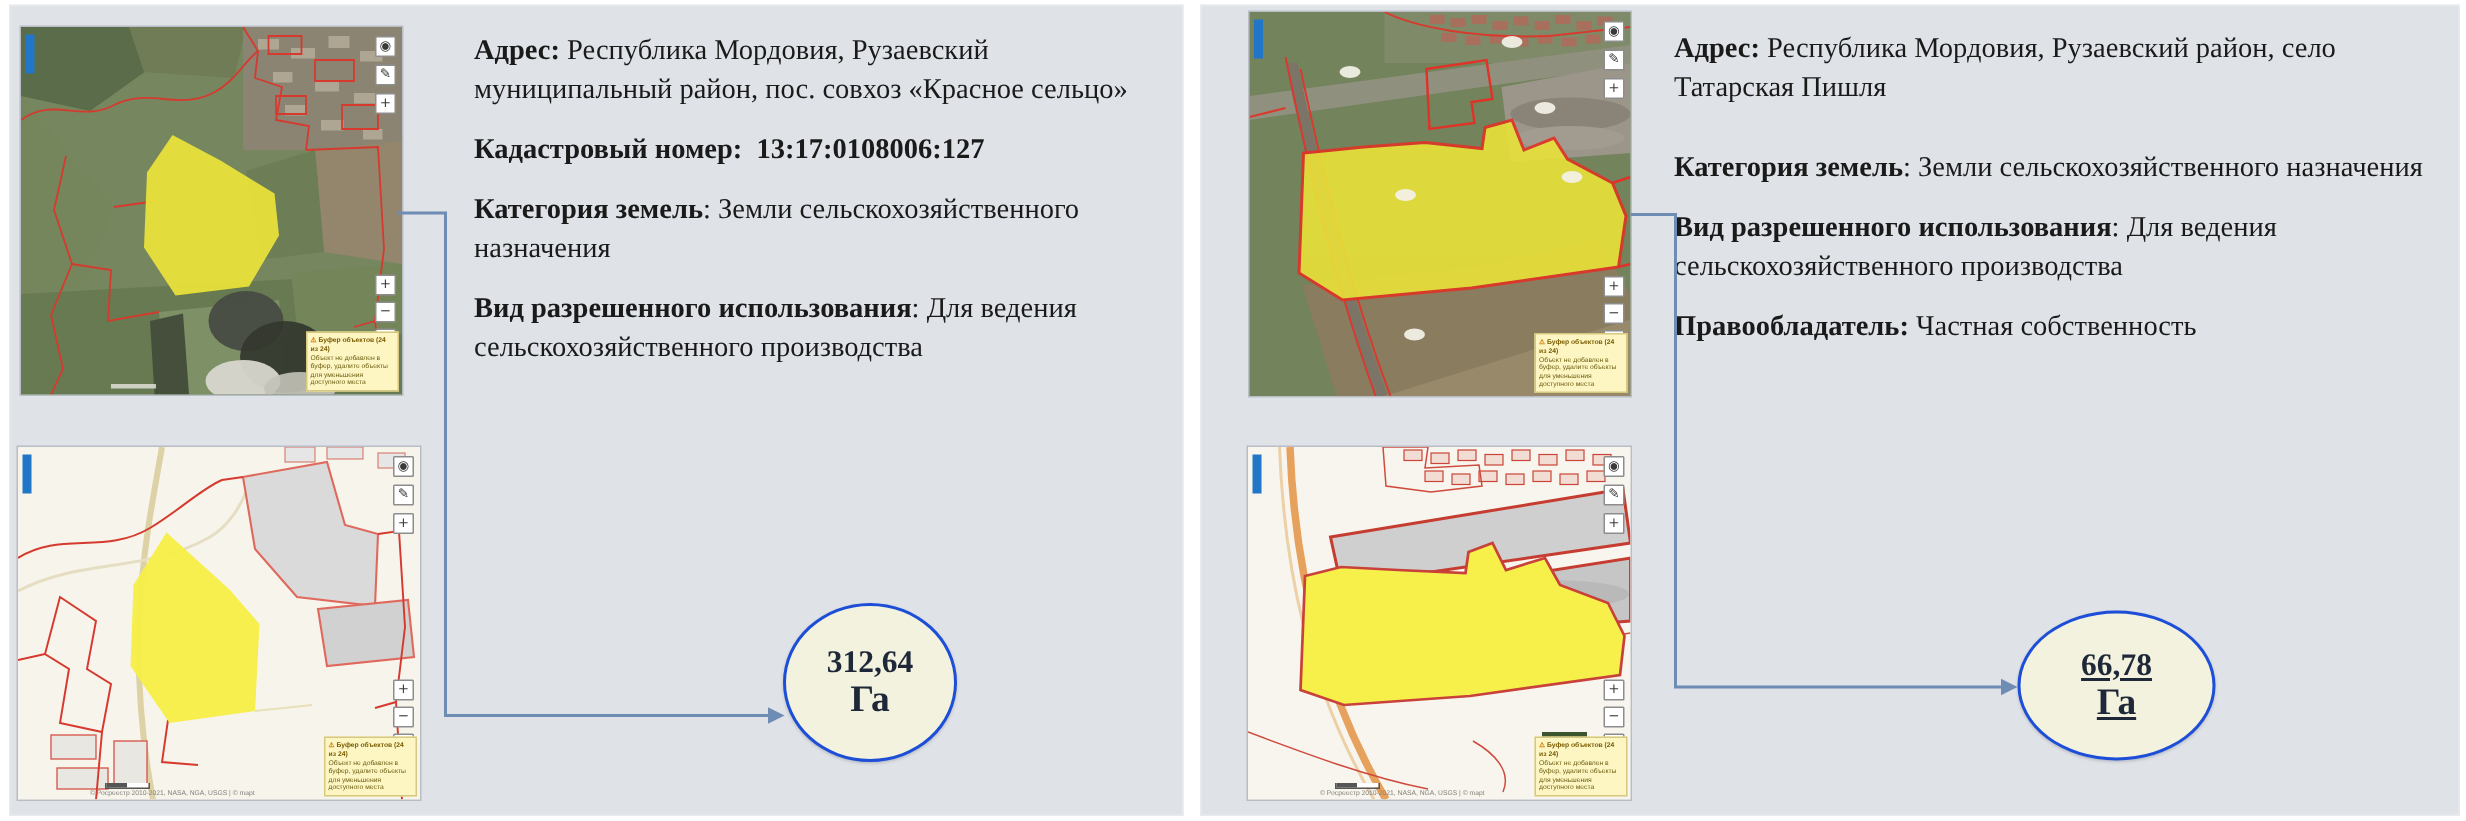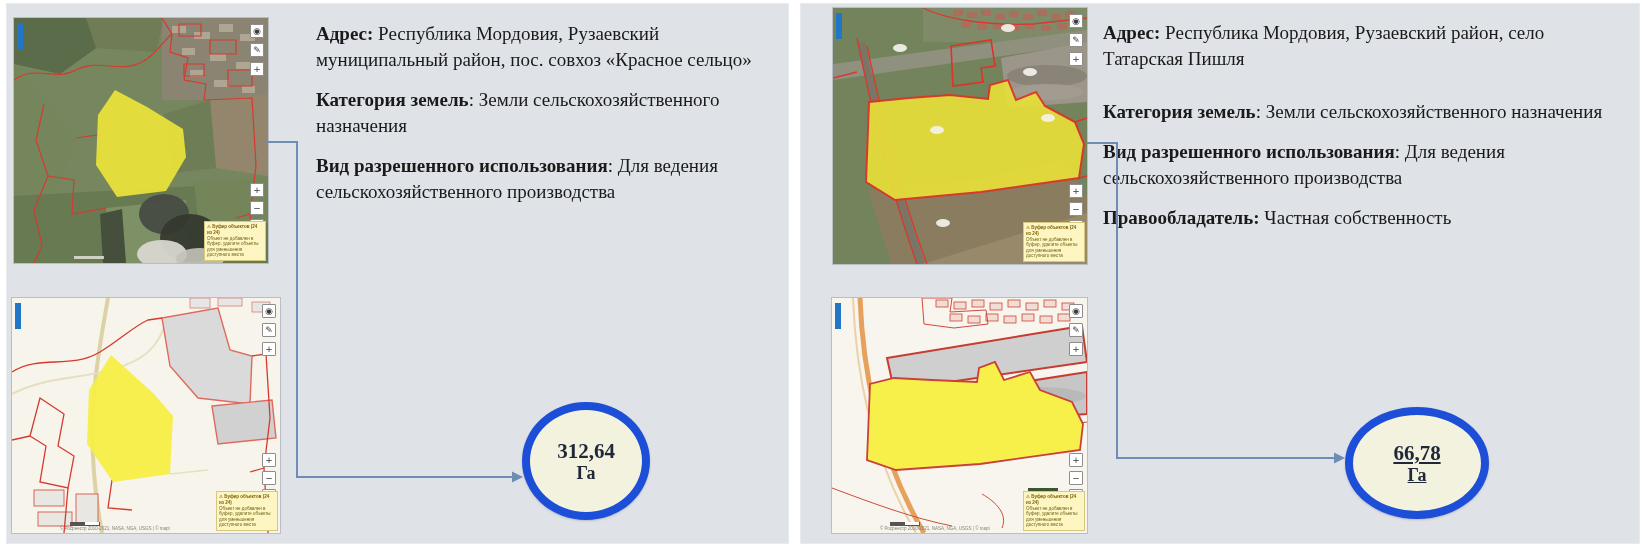--- a/index.html
+++ b/index.html
@@ -32,36 +32,36 @@
   .mini-box{position:absolute;right:20px;bottom:16px;width:16px;height:11px;
         background:#fbfbf7;border:1px solid #b5b5b0;}
   .attribution{position:absolute;left:48px;bottom:2px;font-family:"Liberation Sans", sans-serif;
         font-size:4.5px;color:#83837b;white-space:nowrap;}
   .scalebar{position:absolute;left:58px;bottom:7px;width:28px;height:3px;
         border:1px solid #555;border-top:none;background:linear-gradient(to right,#555 0 50%,#fff 50% 100%);}
 
   
   .info{position:absolute;font-size:19px;line-height:1.37;}
   .panel-left .info{left:310px;top:5px;width:458px;margin-top:13px;}
-  .panel-right .info{left:303px;top:17px;width:522px;}
+  .panel-right .info{left:316px;top:17px;width:522px;}
   .field{margin:0 0 14px 0;}
   .panel-right .f-address{margin-bottom:27px;}
   .lbl{font-weight:bold;}
   .sep{white-space:pre;}
   .val-bold{font-weight:bold;}
 
   
   .connector{position:absolute;inset:0;width:100%;height:100%;pointer-events:none;}
-  .area-badge{position:absolute;background:#f2f2de;border:8px solid #1d4ed8;border-radius:50%;
+  .area-badge{position:absolute;background:#f2f2de;border:2px solid #1d4ed8;border-radius:50%;
         display:flex;flex-direction:column;align-items:center;justify-content:center;
         font-weight:bold;color:#1f2838;box-shadow:0 1px 2px rgba(60,70,90,.25);}
   .panel-left .area-badge{left:516px;top:399px;width:112px;height:102px;}
   .panel-right .area-badge{left:545px;top:404px;width:128px;height:96px;text-decoration:underline;}
   .area-value{font-size:21px;line-height:1.15;}
-  .area-unit{font-size:18px;line-height:1.15;}
+  .area-unit{font-size:25px;line-height:1.15;}
 </style>
 </head>
 <body>
 
 <div class="page">
 
   <section class="panel panel-left">
 
     <div class="map map-a">
       <svg viewBox="0 0 254 245" preserveAspectRatio="none">
@@ -170,20 +170,21 @@
       <div class="scalebar"></div>
       <div class="attribution">© Росреестр 2010-2021, NASA, NGA, USGS | © mapt</div>
       <div class="map-tooltip">
         <div class="tt-title"><span class="tt-warn">⚠</span> <span>Буфер объектов (24 из 24)</span></div>
         <div class="tt-body">Объект не добавлен в буфер, удалите объекты для уменьшения доступного места</div>
       </div>
     </div>
 
     <div class="info">
       <p class="field f-address"><b class="lbl">Адрес:</b><span class="sep"> </span><span>Республика Мордовия, Рузаевский муниципальный район, пос. совхоз «Красное сельцо»</span></p>
+      <p class="field"><b class="lbl">Кадастровый номер:</b><span class="sep">  </span><span class="val-bold">13:17:0108006:127</span></p>
       <p class="field"><b class="lbl">Категория земель</b><span class="sep">: </span><span>Земли сельскохозяйственного назначения</span></p>
       <p class="field"><b class="lbl">Вид разрешенного использования</b><span class="sep">: </span><span>Для ведения сельскохозяйственного производства</span></p>
     </div>
 
     <svg class="connector" viewBox="0 0 783 541" preserveAspectRatio="none">
       <path d="M259,139 L291,139 L291,474 L508,474" stroke="#6e8cb4" stroke-width="2" fill="none"></path>
       <polygon points="517,474 506,468.5 506,479.5" fill="#6e8cb4"></polygon>
     </svg>
 
     <div class="area-badge">

